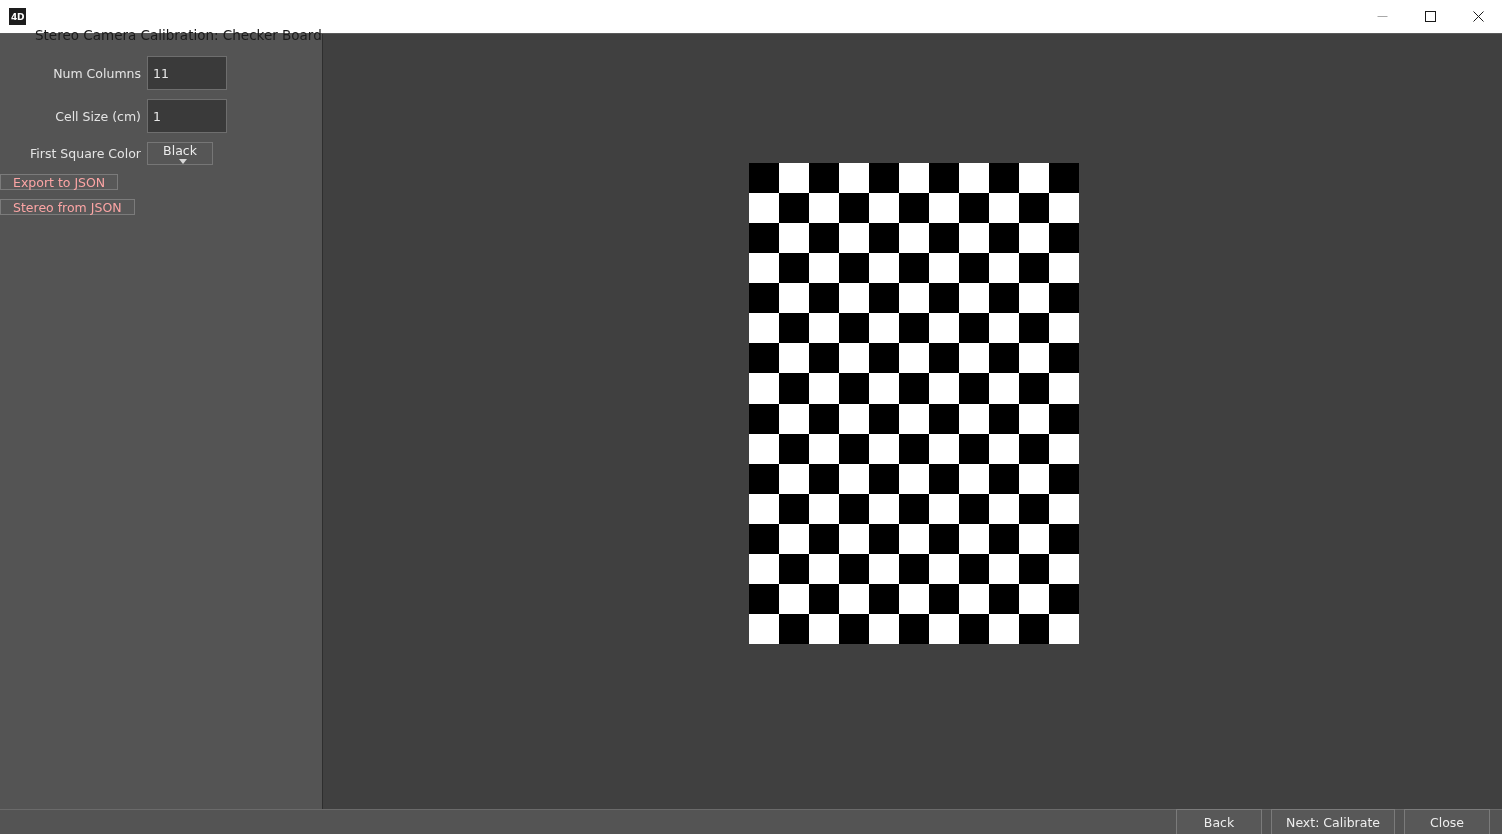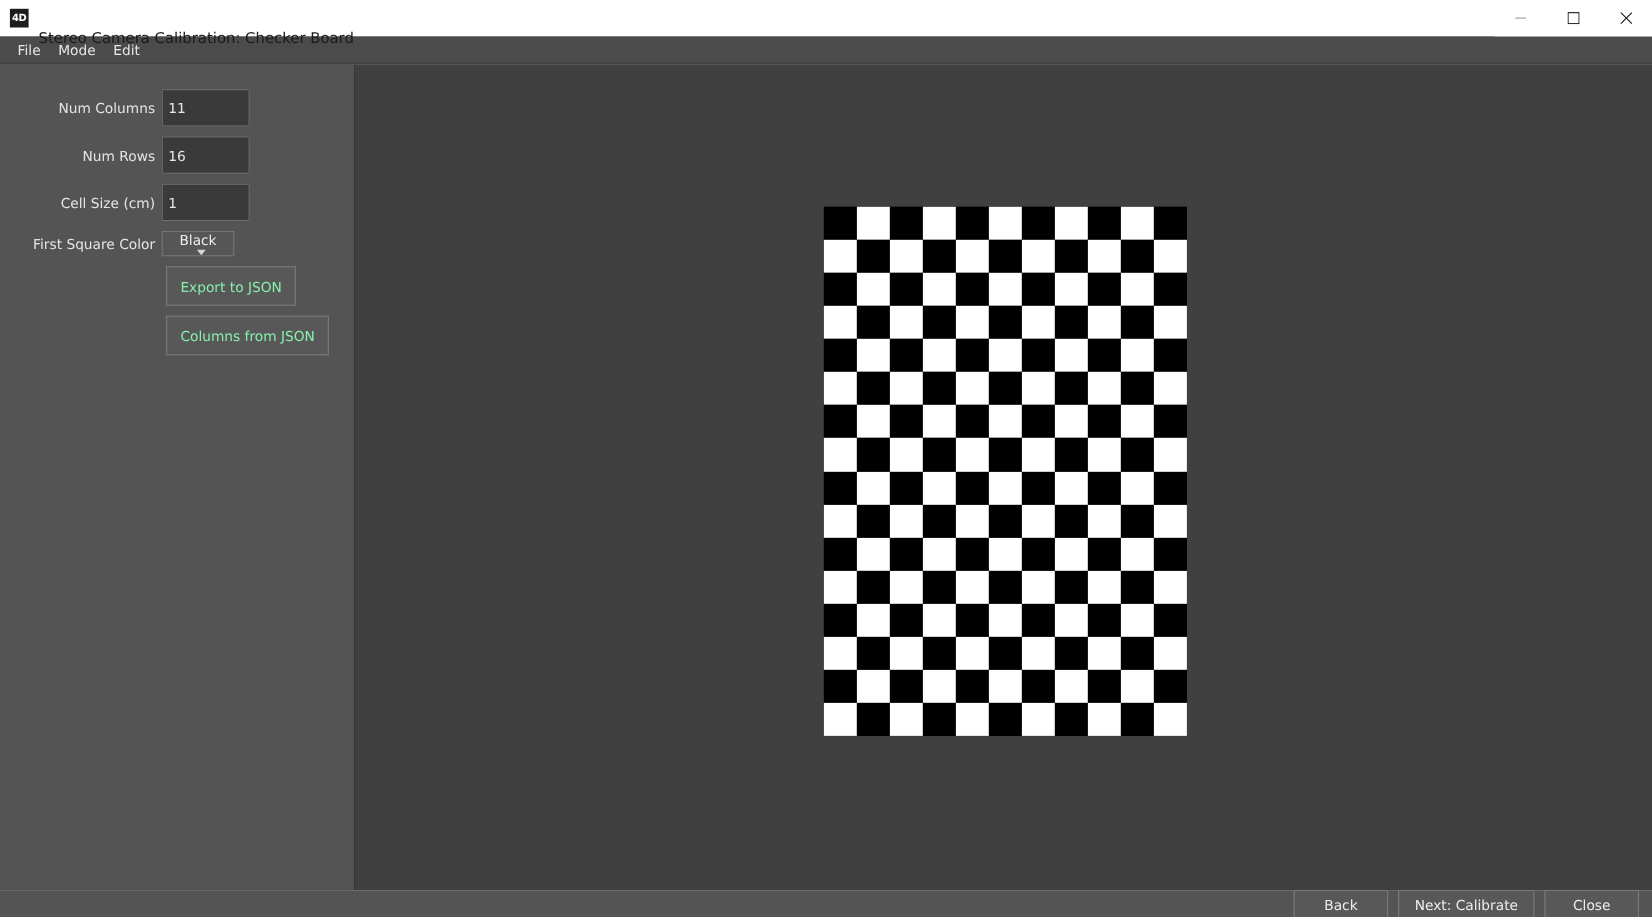--- a/index.html
+++ b/index.html
@@ -152,26 +152,25 @@
   .caret {
     width: 0; height: 0;
     border-left: 4px solid transparent;
     border-right: 4px solid transparent;
     border-top: 5px solid #d8d8d8;
     margin-left: 5px;
   }
   .panel-btn {
     background: #585858;
     border: 1px solid #7b7b7b;
-    color: #86efac;
+    color: #fca5a5;
     font-size: 12.5px;
     font-family: "DejaVu Sans", "Liberation Sans", sans-serif;
-    height: 36px;
+    height: 16px;
     padding: 0 12px;
-    margin-left: 151px;
     margin-bottom: 9px;
     display: block;
     box-sizing: border-box;
     white-space: nowrap;
   }
 
   
   .canvas {
     flex: 1 1 auto;
     background: #404040;
@@ -236,55 +235,46 @@
       </div>
       <div class="win-btn">
         <svg width="11" height="11" viewBox="0 0 11 11">
           <line x1="0.5" y1="0.5" x2="10.5" y2="10.5" stroke="#1a1a1a" stroke-width="1"></line>
           <line x1="10.5" y1="0.5" x2="0.5" y2="10.5" stroke="#1a1a1a" stroke-width="1"></line>
         </svg>
       </div>
     </div>
   </div>
 
-  <div class="menubar">
-    <div class="menu-item">File</div>
-    <div class="menu-item">Mode</div>
-    <div class="menu-item">Edit</div>
-  </div>
 
   <div class="main">
 
     <div class="sidebar">
 
       <div class="form-row">
         <div class="form-label">Num Columns</div>
         <input class="text-input" type="text" value="11" style="">
       </div>
 
-      <div class="form-row">
-        <div class="form-label">Num Rows</div>
-        <input class="text-input" type="text" value="16" style="">
-      </div>
 
       <div class="form-row">
         <div class="form-label">Cell Size (cm)</div>
         <input class="text-input" type="text" value="1" style="">
       </div>
 
       <div class="form-row">
         <div class="form-label">First Square Color</div>
         <div class="dropdown">
           <span>Black</span>
           <span class="caret"></span>
         </div>
       </div>
 
       <button class="panel-btn">Export to JSON</button>
-      <button class="panel-btn">Columns from JSON</button>
+      <button class="panel-btn">Stereo from JSON</button>
     </div>
 
     <div class="canvas">
       <div class="checkerboard" id="checkerboard" style="left: 426px; top: 129px; width: 330px; height: 481px; grid-template-columns: repeat(11, 1fr); grid-template-rows: repeat(16, 1fr);">
           <div class="cell black"></div>
           <div class="cell white"></div>
           <div class="cell black"></div>
           <div class="cell white"></div>
           <div class="cell black"></div>
           <div class="cell white"></div>

